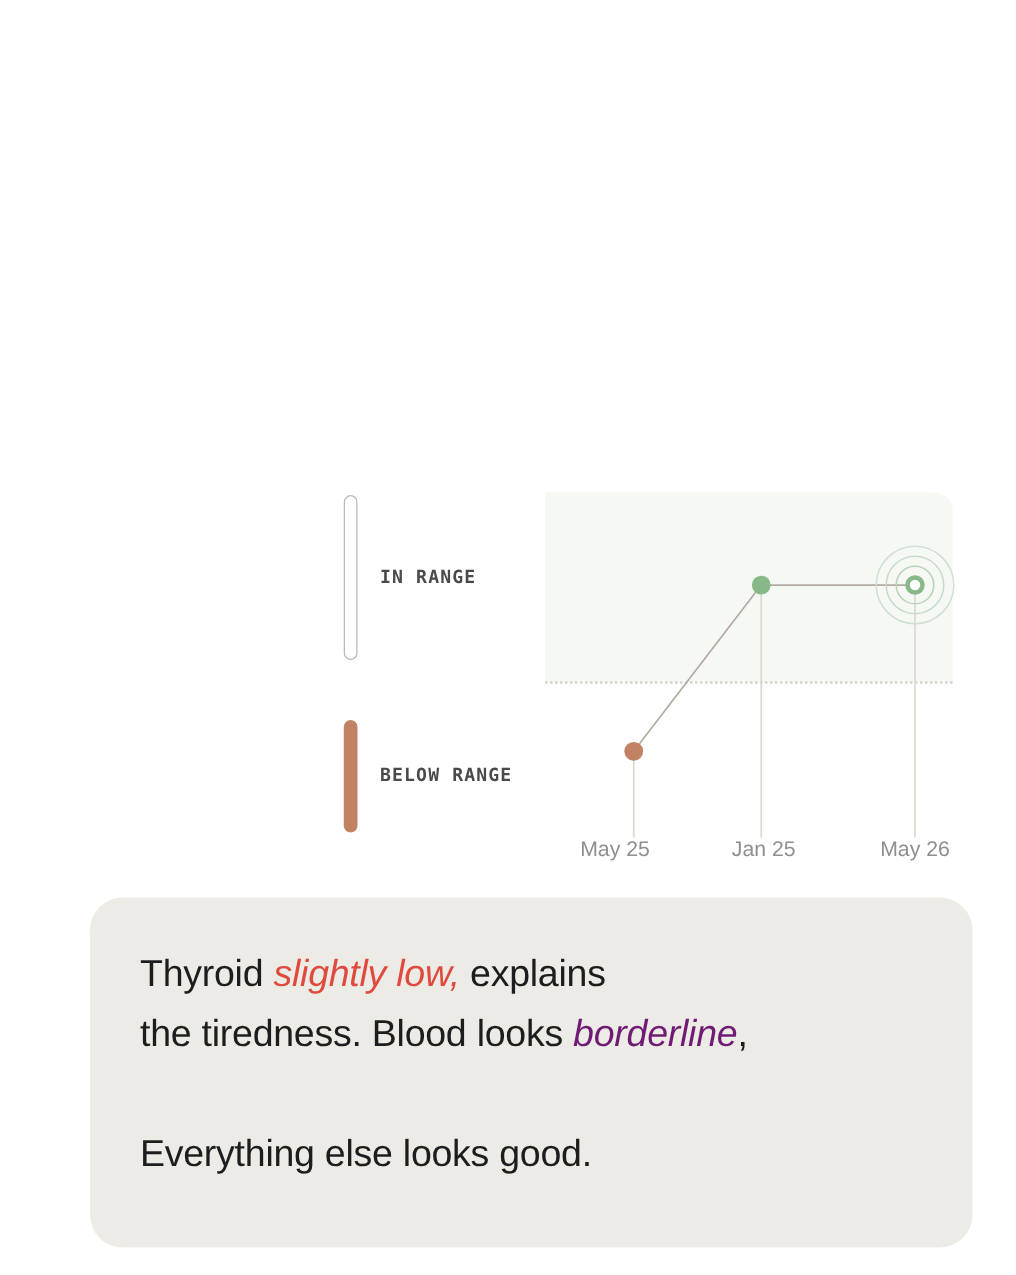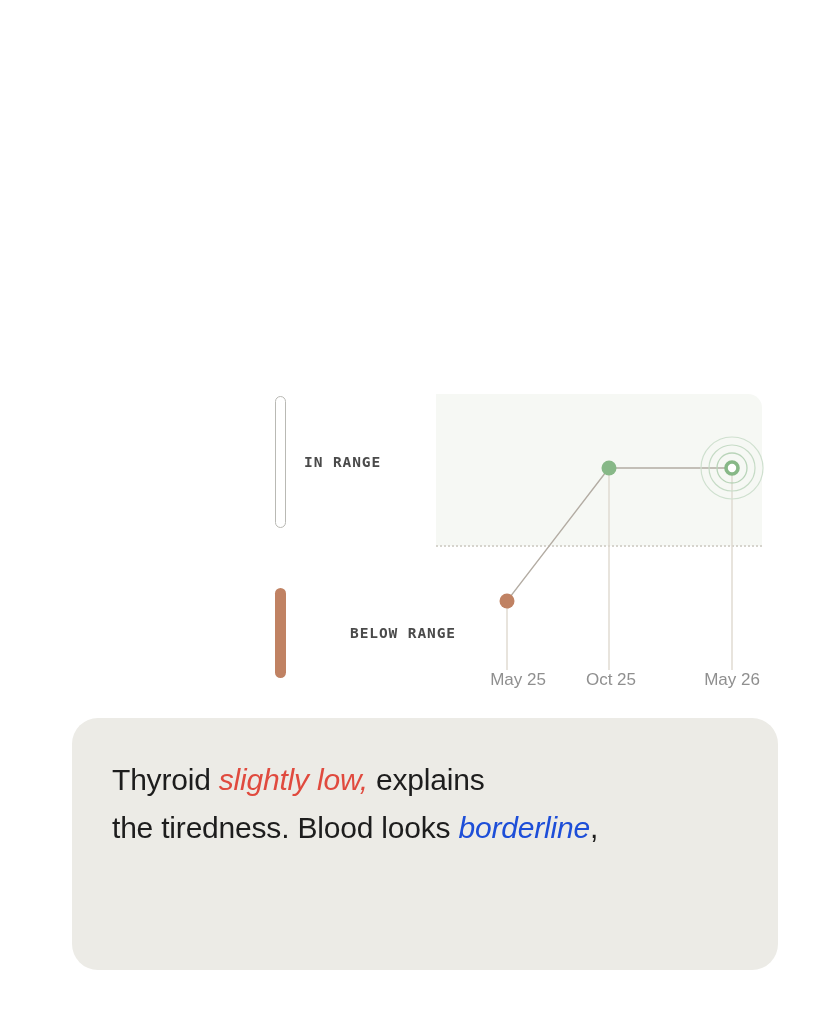--- a/index.html
+++ b/index.html
@@ -33,21 +33,21 @@
     width: 160px;
     height: 285px;
   }
   .legend-row {
     position: absolute;
     left: 0;
     display: flex;
     align-items: center;
   }
   .legend-row.in-range { top: 0px; height: 132px; }
-  .legend-row.below-range { top: 192px; height: 90px; gap: 46px; }
+  .legend-row.below-range { top: 180px; height: 90px; }
 
   .legend-bar {
     width: 11px;
     border-radius: 6px;
     flex: 0 0 auto;
   }
   .legend-bar.hollow {
     height: 132px;
     background: transparent;
     border: 1px solid #b9b9b4;
@@ -117,39 +117,39 @@
     white-space: nowrap;
     transform: translateX(-50%);
   }
 
   
   #note-card {
     position: absolute;
     left: 72px;
     top: 718px;
     width: 706px;
-    height: 252px;
+    height: 280px;
     background: #ecebe6;
     border-radius: 26px;
     box-sizing: border-box;
     padding: 38px 40px 0 40px;
   }
   #note-text {
     font-size: 30px;
     line-height: 48px;
     color: #1d1d1d;
     font-family: "Liberation Sans", sans-serif;
     letter-spacing: -0.2px;
   }
   .em-low {
     color: #e04a3e;
     font-style: italic;
   }
   .em-borderline {
-    color: #1d4ed8;
+    color: #701a75;
     font-style: italic;
   }
 </style>
 </head>
 <body>
 
 <div id="chart-block">
 
   <div id="chart-legend">
 
@@ -182,26 +182,27 @@
       <circle cx="296" cy="74" r="23" fill="none" stroke="#c6dbc6" stroke-width="1.2"></circle>
       <circle cx="296" cy="74" r="15" fill="none" stroke="#b9d4b9" stroke-width="1.3"></circle>
 
       <circle cx="71" cy="207" r="7.5" fill="#c08263"></circle>
       <circle cx="173" cy="74" r="7.5" fill="#87b887"></circle>
       <circle cx="296" cy="74" r="6" fill="#ffffff" stroke="#87b887" stroke-width="3.6"></circle>
     </svg>
   </div>
 
   <div id="x-axis">
-    <div class="x-tick" style="left:82px;">May 25</div>
-    <div class="x-tick" style="left:175px;">Oct 25</div>
+    <div class="x-tick" style="left:56px;">May 25</div>
+    <div class="x-tick" style="left:175px;">Jan 25</div>
     <div class="x-tick" style="left:296px;text-align:right;">May 26</div>
   </div>
 
 </div>
 
 <div id="note-card">
   <div id="note-text">
     <span>Thyroid </span><span class="em-low">slightly low,</span><span> explains</span><br>
     <span>the tiredness. Blood looks </span><span class="em-borderline">borderline</span><span>,</span><br>
     <br>
+    <span>Everything else looks good.</span>
   </div>
 </div>
 
 </body></html>

